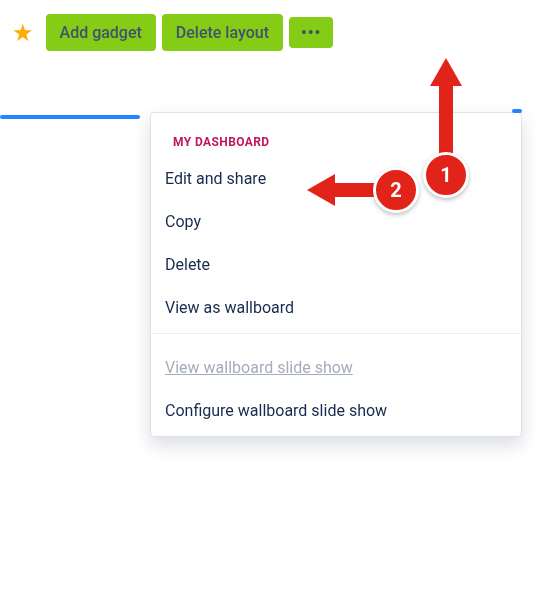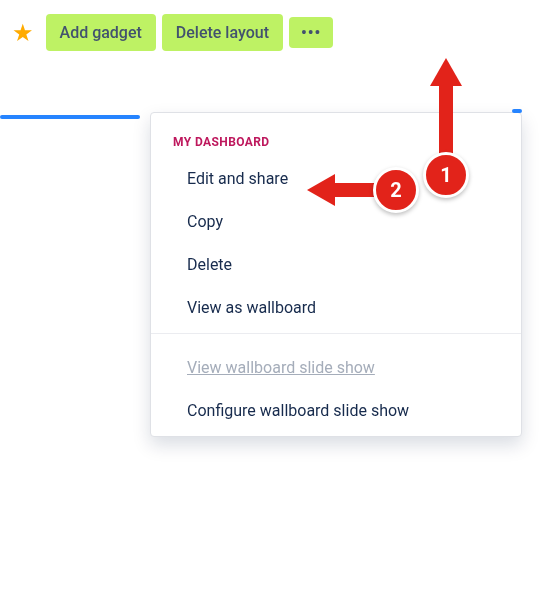--- a/index.html
+++ b/index.html
@@ -21,21 +21,21 @@
   }
 
   .star {
     color: #ffab00;
     font-size: 24px;
     line-height: 1;
     padding: 0 6px 0 2px;
   }
 
   .btn {
-    background: #bef264;
+    background: #84cc16;
     color: #42526e;
     font-size: 16px;
     font-weight: 500;
     border-radius: 4px;
     padding: 9px 14px;
     cursor: pointer;
     user-select: none;
   }
   .btn.icon-btn {
     padding: 6px 12px;
@@ -69,21 +69,21 @@
     font-size: 12px;
     font-weight: 700;
     letter-spacing: 0.4px;
     color: #be185d;
     padding: 10px 22px 8px 22px;
     text-transform: uppercase;
   }
   .menu-item {
     font-size: 16px;
     color: #172b4d;
-    padding: 12px 36px;
+    padding: 12px 14px;
     cursor: pointer;
   }
   .menu-item.disabled {
     color: #a5adba;
     cursor: default;
     text-decoration: underline;
   }
 
   
   .callout {

